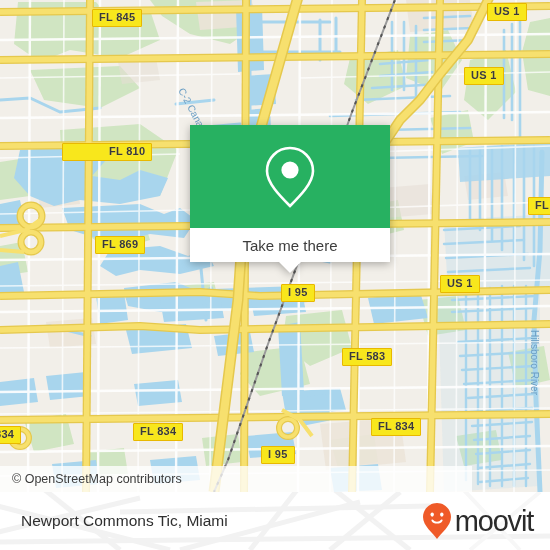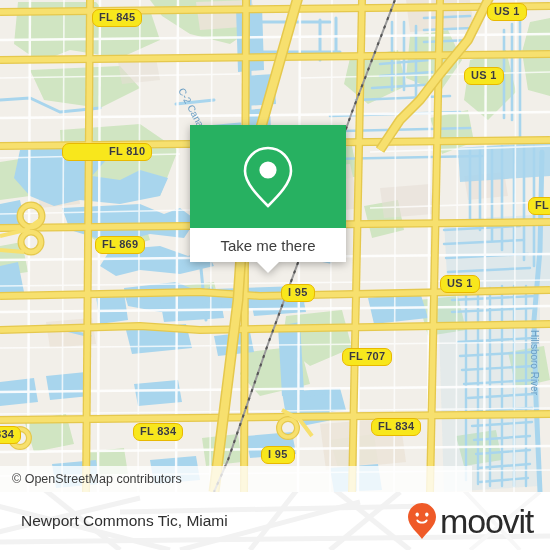--- a/index.html
+++ b/index.html
@@ -32,21 +32,21 @@
     overflow: hidden;
     background: #f2efe9;
   }
   .map-svg { position: absolute; left: 0; top: 0; }
 
   
   .shield {
     position: absolute;
     background: #f8e71c;
     border: 1.6px solid #e8b800;
-    border-radius: 7px;
+    border-radius: 1px;
     color: #3a3a3a;
     font-size: 11px;
     font-weight: bold;
     font-family: "Liberation Sans", sans-serif;
     letter-spacing: 0.3px;
     padding: 1px 6px 2px 6px;
     line-height: 13px;
     white-space: nowrap;
     box-sizing: border-box;
     text-shadow: 0 0 1px rgba(255,255,255,.4);
@@ -73,21 +73,21 @@
     white-space: nowrap;
   }
   .rot90 { transform: rotate(90deg); transform-origin: 0 0; }
   .rot-canal { transform: rotate(62deg); transform-origin: 0 0; }
 
   
   .popup {
     position: absolute;
     left: 190px;
     top: 125px;
-    width: 156px;
+    width: 200px;
     filter: drop-shadow(0 2px 4px rgba(0,0,0,0.30));
   }
   .popup-top {
     background: #27b161;
     height: 103px;
     display: flex;
     align-items: center;
     justify-content: center;
   }
   .popup-bottom {
@@ -152,21 +152,21 @@
   .footer-brand {
     position: absolute;
     right: 17px;
     top: 50%;
     transform: translateY(-50%);
     display: flex;
     align-items: center;
     gap: 3px;
   }
   .brand-word {
-    font-size: 34px;
+    font-size: 29px;
     letter-spacing: -1.2px;
     color: #2b2b2b;
     font-family: "Liberation Sans", sans-serif;
     line-height: 31px;
     font-weight: normal;
   }
 </style>
 </head>
 <body>
 
@@ -461,21 +461,21 @@
     </svg>
 
     <div class="shield" style="left:92px;  top:9px;">FL 845</div>
     <div class="shield" style="left:487px; top:3px;">US 1</div>
     <div class="shield" style="left:464px; top:67px;">US 1</div>
     <div class="shield" style="left:62px;  top:143px;padding-left:46px;">FL 810</div>
     <div class="shield" style="left:53px;  top:236px;margin-left:42px;">FL 869</div>
     <div class="shield" style="left:528px; top:197px;">FL</div>
     <div class="shield" style="left:281px; top:284px;">I 95</div>
     <div class="shield" style="left:440px; top:275px;">US 1</div>
-    <div class="shield" style="left:342px; top:348px;">FL 707</div>
+    <div class="shield" style="left:342px; top:348px;">FL 583</div>
     <div class="shield" style="left:371px; top:418px;">FL 834</div>
     <div class="shield" style="left:133px; top:423px;">FL 834</div>
     <div class="shield" style="left:-12px; top:426px;">834</div>
     <div class="shield" style="left:261px; top:446px;">I 95</div>
 
 
     <div class="water-label rot-canal" style="left:186px; top:86px;">C-2 Canal</div>
     <div class="water-label rot90" style="left:540px; top:330px;">Hillsboro River</div>
 
     <div class="popup">

